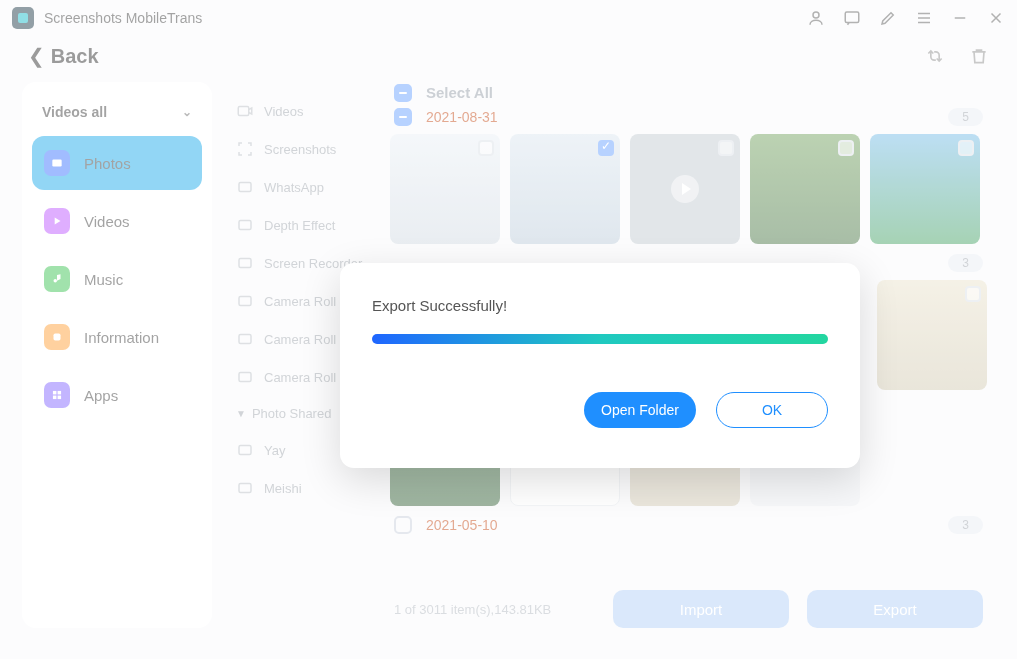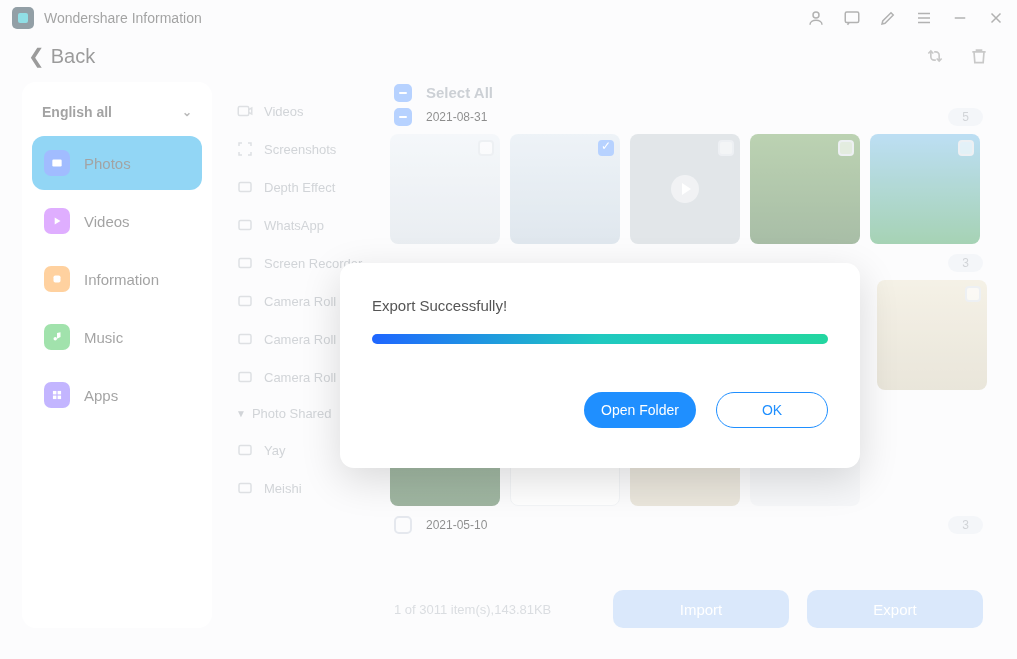--- a/index.html
+++ b/index.html
@@ -7,21 +7,21 @@
 
 .titlebar { height: 36px; display: flex; align-items: center; padding: 0 12px; }
 .app-logo { width: 22px; height: 22px; background: #0e2a3a; border-radius: 5px; display: flex; align-items: center; justify-content: center; margin-right: 10px; }
 .app-logo-inner { width: 10px; height: 10px; background: #0ab5c5; border-radius: 2px; }
 .app-title { font-size: 14px; color: #333; }
 .titlebar-spacer { flex: 1; }
 .tb-icon { width: 18px; height: 18px; margin-left: 18px; color: #555; cursor: pointer; display: flex; align-items: center; justify-content: center; }
 
 .backbar { height: 40px; display: flex; align-items: center; padding: 0 28px; }
 .back-chevron { font-size: 20px; margin-right: 6px; color: #222; }
-.back-text { font-size: 20px; font-weight: 400; color: #222; }
+.back-text { font-size: 20px; font-weight: 700; color: #222; }
 .backbar-spacer { flex: 1; }
 .bb-icon { width: 20px; height: 20px; margin-left: 24px; color: #888; cursor: pointer; }
 
 .content { display: flex; padding: 6px 22px 18px 22px; height: 570px; }
 .left-panel { width: 190px; background: #fff; border-radius: 14px; padding: 16px 10px; }
 .lang-row { display: flex; align-items: center; justify-content: space-between; padding: 6px 10px 16px 10px; font-size: 14px; color: #333; font-weight:600; cursor: pointer; }
 .chev { font-size: 12px; color: #666; }
 .cat-item { display: flex; align-items: center; padding: 14px 12px; border-radius: 12px; font-size: 15px; color: #333; cursor: pointer; margin-bottom: 4px; }
 .cat-item.active { background: #0ea5e9; }
 .cat-icon { width: 26px; height: 26px; border-radius: 7px; margin-right: 14px; display:flex; align-items:center; justify-content:center; }
@@ -38,21 +38,21 @@
 .album-header { display:flex; align-items:center; font-size:13px; color:#9aa0a8; padding: 10px 6px;}
 .tri { font-size:10px; margin-right:6px;}
 
 .main-panel { flex: 1; padding: 0 8px; display:flex; flex-direction:column; position:relative;}
 .sel-row { display: flex; align-items: flex-start; padding: 2px 4px; }
 .chk { width: 18px; height: 18px; border-radius: 5px; border: 2px solid #c5ccda; margin-right: 14px; cursor:pointer; position:relative;}
 .chk.semi { background:#5f9bff; border-color:#5f9bff;}
 .chk.semi::after{content:"";position:absolute;left:3px;top:6px;width:8px;height:2px;background:#fff;border-radius:1px;}
 .sel-label { font-size: 15px; color: #8f97a3; font-weight:600;}
 .date-row { display: flex; align-items: center; padding: 4px 4px 8px 4px;}
-.date-label { font-size: 12px; color: #000000; }
+.date-label { font-size: 14px; color: #c2410c; }
 .date-spacer{flex:1;}
 .count-pill { background:#e7ebf2; color:#9aa0a8; font-size:12px; padding:2px 14px; border-radius:10px;}
 
 .thumb-row { display: flex; gap: 10px; margin-bottom:6px;}
 .thumb { width: 110px; height: 110px; border-radius: 8px; position: relative; background:#d0d6de; }
 .thumb .tchk { position:absolute; top:6px; right:6px; width:16px; height:16px; border-radius:4px; border:2px solid #d8dde5; background:rgba(255,255,255,0.6);}
 .thumb .tchk.checked{background:#5f9bff;border-color:#5f9bff;}
 .thumb .tchk.checked::after{content:"✓";position:absolute;left:1px;top:-3px;color:#fff;font-size:12px;}
 .thumb .play { position:absolute; left:50%; top:50%; transform:translate(-50%,-50%); width:28px; height:28px; border-radius:50%; background:rgba(255,255,255,0.5); display:flex;align-items:center;justify-content:center;}
 .thumb .play::after{content:"";border-left:9px solid #fff;border-top:6px solid transparent;border-bottom:6px solid transparent;margin-left:2px;}
@@ -83,21 +83,21 @@
 .mbtn.primary { background:#1f8fff; color:#fff;}
 .mbtn.secondary { border:1px solid #1f8fff; color:#1f8fff; background:#fff;}
 </style>
 </head>
 <body>
 
 <div class="titlebar">
   <div class="app-logo">
       <div class="app-logo-inner"></div>
     </div>
-  <div class="app-title">Wondershare Information</div>
+  <div class="app-title">Screenshots MobileTrans</div>
   <div class="titlebar-spacer"></div>
   <div class="tb-icon">
       <svg viewBox="0 0 24 24" fill="none" stroke="currentColor" stroke-width="2">
         <circle cx="12" cy="8" r="4"></circle>
         <path d="M4 21c0-4 4-6 8-6s8 2 8 6"></path>
       </svg>
     </div>
   <div class="tb-icon">
       <svg viewBox="0 0 24 24" fill="none" stroke="currentColor" stroke-width="2">
         <rect x="3" y="4" width="18" height="14" rx="2"></rect>
@@ -135,54 +135,54 @@
       </svg></div>
   <div class="bb-icon"><svg viewBox="0 0 24 24" fill="none" stroke="currentColor" stroke-width="2">
         <path d="M4 7h16M9 7V5h6v2M6 7l1 13h10l1-13"></path>
       </svg></div>
 </div>
 
 <div class="content">
 
   <div class="left-panel">
     <div class="lang-row">
-      <span>English all</span>
+      <span>Videos all</span>
       <span class="chev">⌄</span>
     </div>
     <div class="cat-item active">
       <div class="cat-icon ci-photos">
           <svg viewBox="0 0 24 24" fill="#fff">
             <rect x="4" y="6" width="16" height="12" rx="2"></rect>
           </svg>
         </div>
       <span>Photos</span>
     </div>
     <div class="cat-item">
       <div class="cat-icon ci-videos">
           <svg viewBox="0 0 24 24" fill="#fff">
             <polygon points="8,6 18,12 8,18"></polygon>
           </svg>
         </div>
       <span>Videos</span>
     </div>
     <div class="cat-item">
+      <div class="cat-icon ci-music">
+          <svg viewBox="0 0 24 24" fill="#fff">
+            <path d="M9 18a3 3 0 100-6 3 3 0 000 6zM12 15V5l6-1v8"></path>
+          </svg>
+        </div>
+      <span>Music</span>
+    </div>
+    <div class="cat-item">
       <div class="cat-icon ci-info">
           <svg viewBox="0 0 24 24" fill="#fff">
             <rect x="6" y="6" width="12" height="12" rx="3"></rect>
           </svg>
         </div>
       <span>Information</span>
-    </div>
-    <div class="cat-item">
-      <div class="cat-icon ci-music">
-          <svg viewBox="0 0 24 24" fill="#fff">
-            <path d="M9 18a3 3 0 100-6 3 3 0 000 6zM12 15V5l6-1v8"></path>
-          </svg>
-        </div>
-      <span>Music</span>
     </div>
     <div class="cat-item">
       <div class="cat-icon ci-apps">
           <svg viewBox="0 0 24 24" fill="#fff">
             <rect x="5" y="5" width="6" height="6"></rect>
             <rect x="13" y="5" width="6" height="6"></rect>
             <rect x="5" y="13" width="6" height="6"></rect>
             <rect x="13" y="13" width="6" height="6"></rect>
           </svg>
         </div>
@@ -207,29 +207,29 @@
           </svg>
         </div>
         <span>Screenshots</span>
       </div>
     <div class="album-item">
         <div class="album-icon">
           <svg viewBox="0 0 24 24" fill="none" stroke="currentColor" stroke-width="2">
             <rect x="4" y="6" width="16" height="12" rx="2"></rect>
           </svg>
         </div>
+        <span>WhatsApp</span>
+      </div>
+    <div class="album-item">
+        <div class="album-icon">
+          <svg viewBox="0 0 24 24" fill="none" stroke="currentColor" stroke-width="2">
+            <rect x="4" y="6" width="16" height="12" rx="2"></rect>
+          </svg>
+        </div>
         <span>Depth Effect</span>
-      </div>
-    <div class="album-item">
-        <div class="album-icon">
-          <svg viewBox="0 0 24 24" fill="none" stroke="currentColor" stroke-width="2">
-            <rect x="4" y="6" width="16" height="12" rx="2"></rect>
-          </svg>
-        </div>
-        <span>WhatsApp</span>
       </div>
     <div class="album-item">
         <div class="album-icon">
           <svg viewBox="0 0 24 24" fill="none" stroke="currentColor" stroke-width="2">
             <rect x="4" y="6" width="16" height="12" rx="2"></rect>
           </svg>
         </div>
         <span>Screen Recorder</span>
       </div>
     <div class="album-item">

